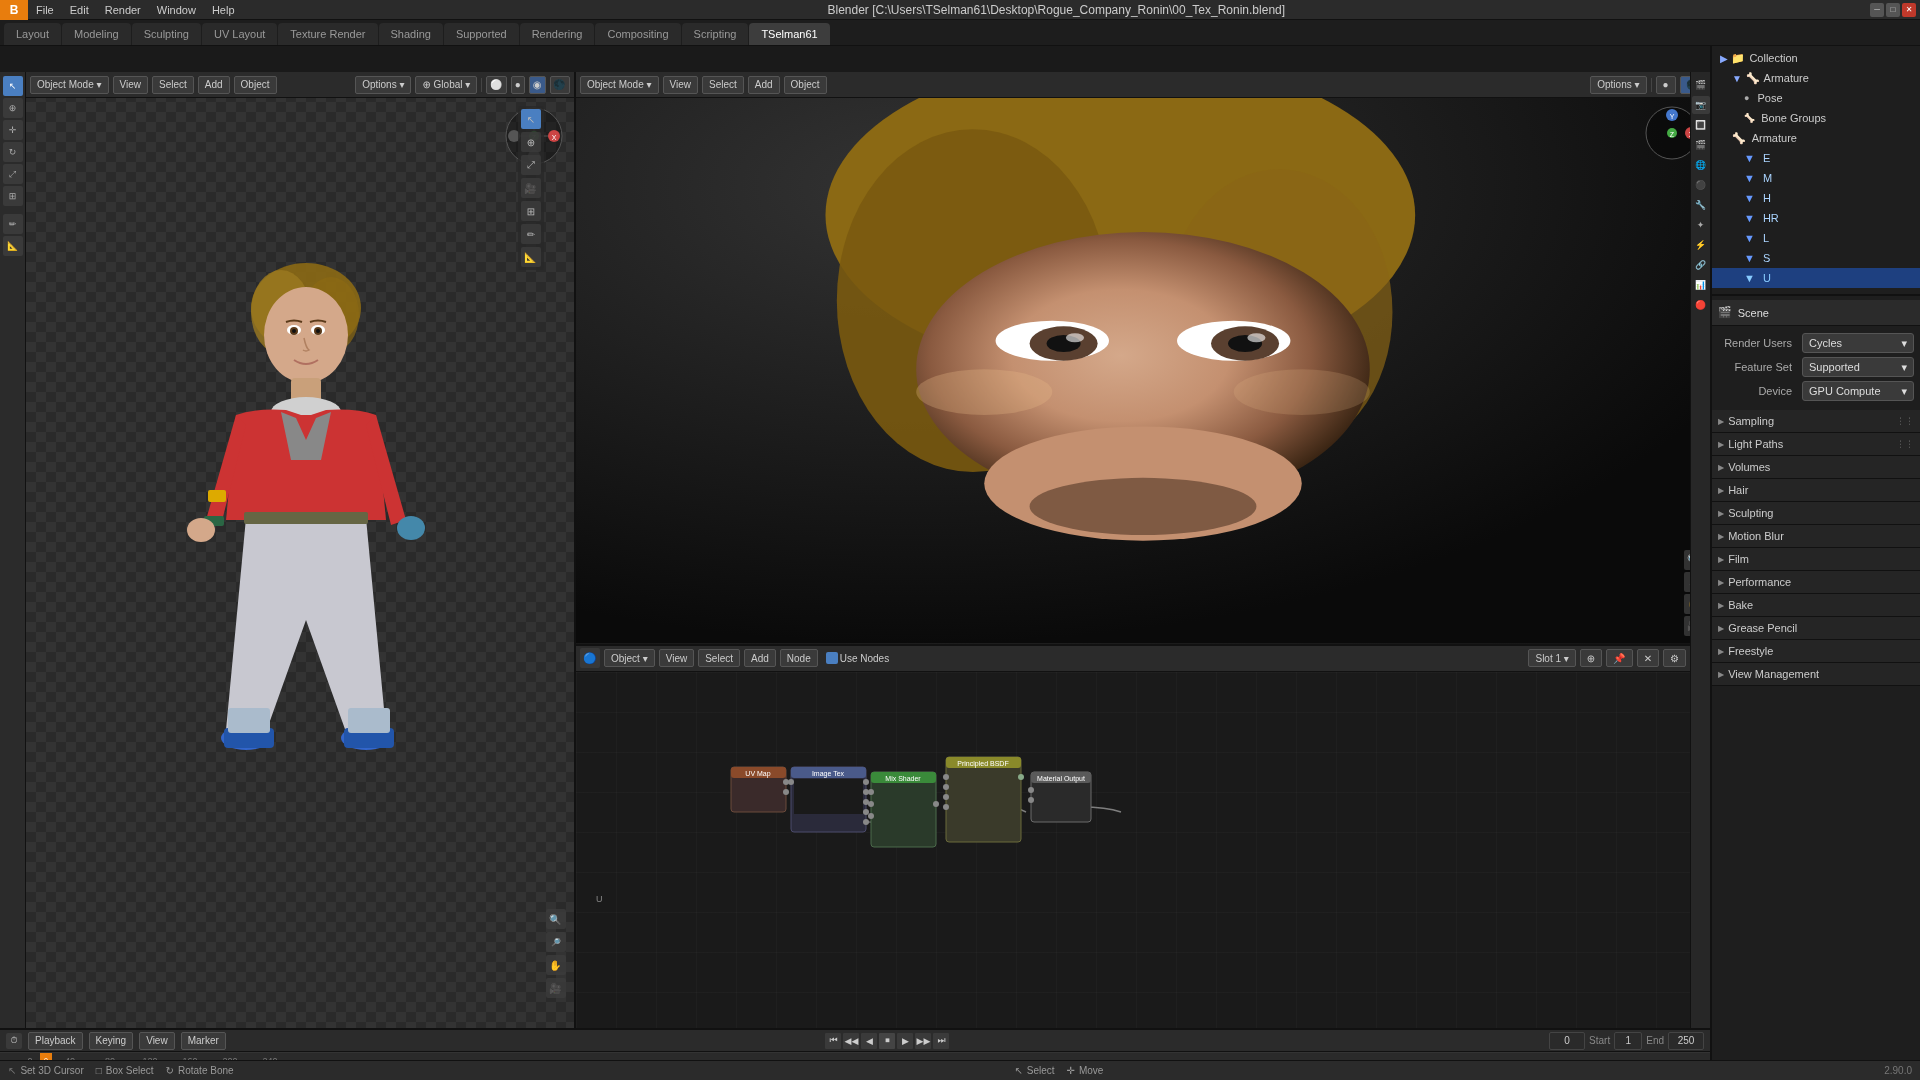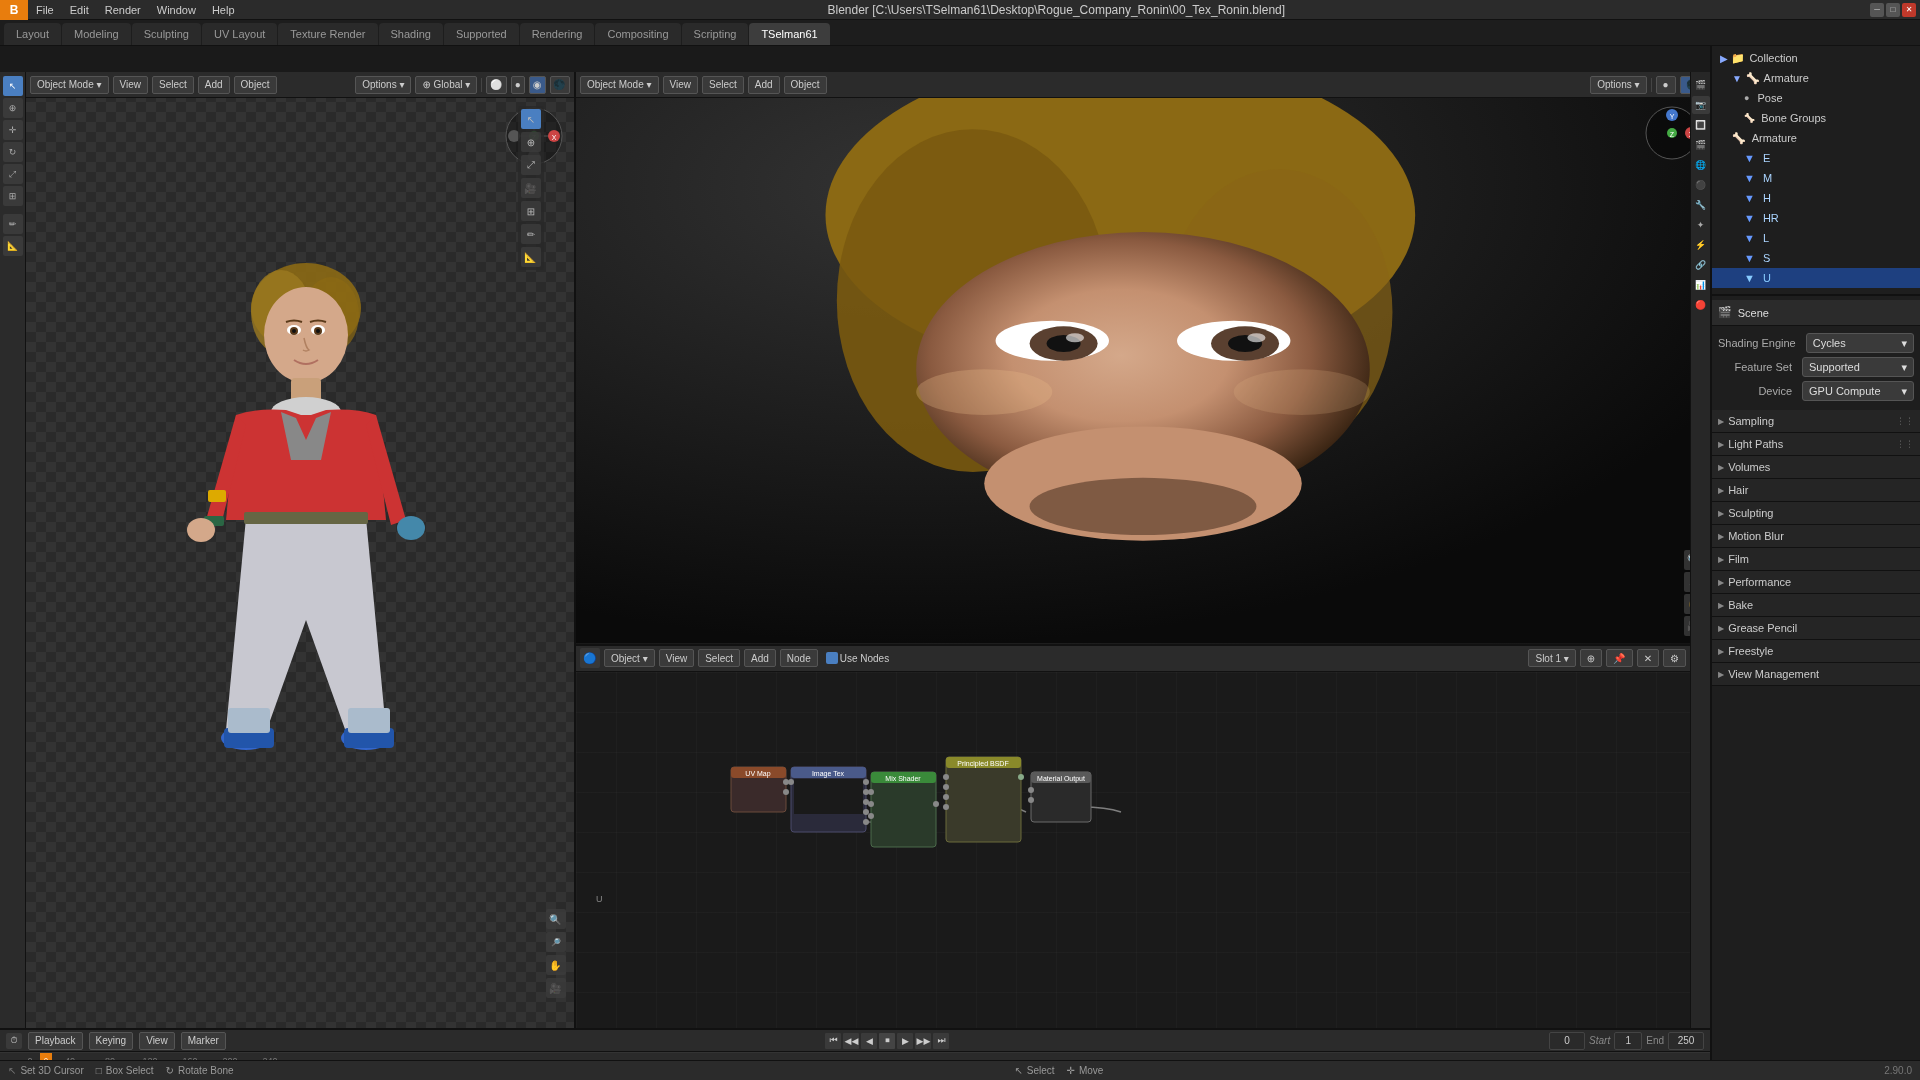--- a/index.html
+++ b/index.html
@@ -517,21 +517,21 @@
 
   <div style="height:2px; background:#111; margin:4px 0;"></div>
 
   <div class="panel-header">
     <span>🎬</span>
     <span>Scene</span>
   </div>
 
   <div class="properties-panel">
     <div class="prop-row">
-      <span class="prop-label">Shading Engine</span>
+      <span class="prop-label">Render Users</span>
       <div class="prop-dropdown">
         <span>Cycles</span>
         <span>▾</span>
       </div>
     </div>
     <div class="prop-row">
       <span class="prop-label">Feature Set</span>
       <div class="prop-dropdown">
         <span>Supported</span>
         <span>▾</span>
@@ -968,21 +968,21 @@
       <div class="timeline-btn">◀</div>
       <div class="timeline-btn" style="background:#444;">⏹</div>
       <div class="timeline-btn">▶</div>
       <div class="timeline-btn">▶▶</div>
       <div class="timeline-btn">⏭</div>
     </div>
     <div style="flex:1;"></div>
 
     <div style="display:flex; align-items:center; gap:4px;">
       <div style="width:36px; height:18px; background:#2a2a2a; border:1px solid #444; border-radius:2px; display:flex; align-items:center; justify-content:center; font-size:10px; cursor:pointer;">0</div>
-      <span style="color:#888; font-size:10px;font-style:italic;">Start</span>
+      <span style="color:#888; font-size:10px;">Start</span>
       <div style="width:28px; height:18px; background:#2a2a2a; border:1px solid #444; border-radius:2px; display:flex; align-items:center; justify-content:center; font-size:10px; cursor:pointer;">1</div>
       <span style="color:#888; font-size:10px;">End</span>
       <div style="width:36px; height:18px; background:#2a2a2a; border:1px solid #444; border-radius:2px; display:flex; align-items:center; justify-content:center; font-size:10px; cursor:pointer;">250</div>
     </div>
   </div>
 
   <div class="timeline-ruler">
     <div class="timeline-playhead"></div>
     <div class="timeline-numbers">
       <div class="tl-frame">0</div>

